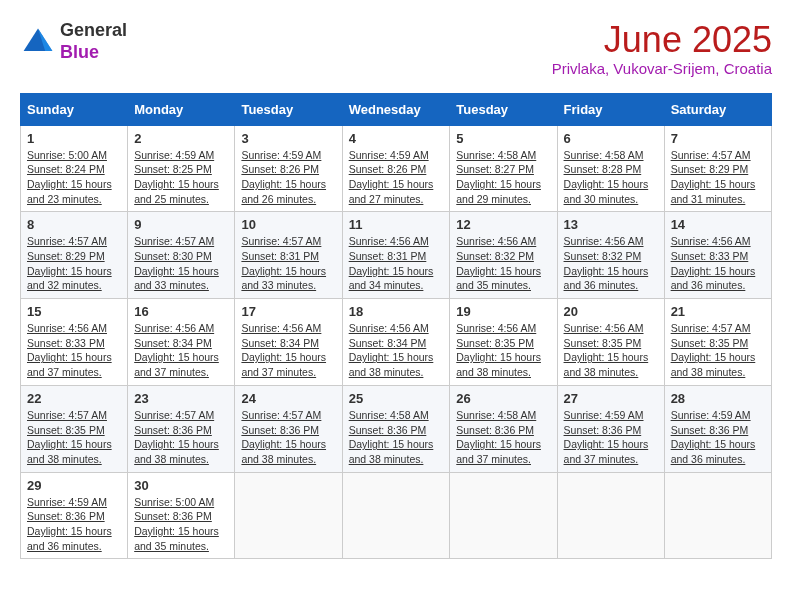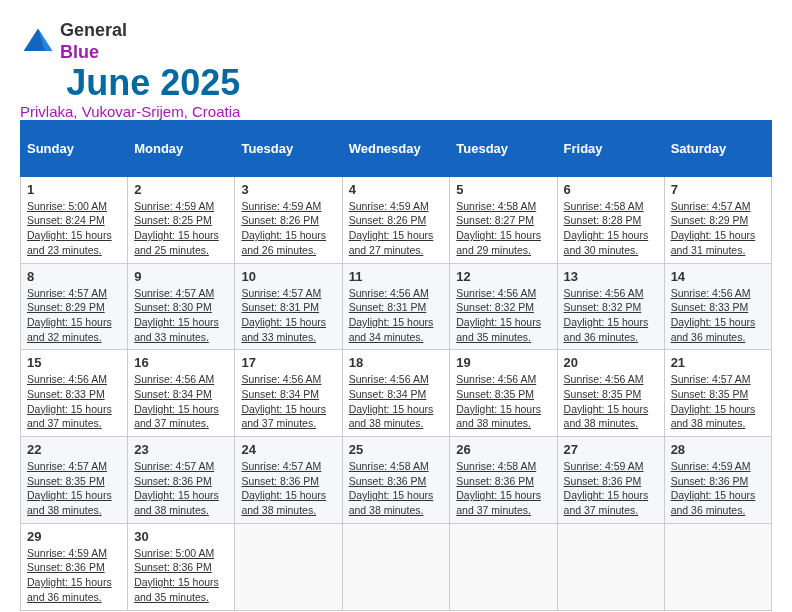--- a/index.html
+++ b/index.html
@@ -7,21 +7,21 @@
       font-family: Arial, sans-serif;
       background: #fff;
       width: 792px;
       min-height: 612px;
       padding: 20px;
     }
     .header {
       display: flex;
       justify-content: space-between;
       align-items: flex-start;
-      flex-direction: column;
+      margin-bottom: 16px;
     }
     .logo {
       display: flex;
       align-items: center;
       gap: 4px;
     }
     .logo-text {
       font-size: 18px;
       font-weight: bold;
       line-height: 1.2;
@@ -30,37 +30,37 @@
     .logo-text .blue { color: #a21caf; }
     .logo-icon {
       width: 36px;
       height: 36px;
     }
     .title-block {
       text-align: right;
     }
     .month-title {
       font-size: 36px;
-      font-weight: bold;
-      color: #0369a1;
+      font-weight: normal;
+      color: #b91c1c;
       line-height: 1.1;
     }
     .location {
       font-size: 15px;
       color: #a21caf;
     }
     .calendar {
       width: 100%;
       border-collapse: collapse;
       font-size: 11px;
     }
     .calendar th {
       background: #1565c0;
       color: #fff;
-      padding: 20px 6px;
+      padding: 8px 6px;
       text-align: left;
       font-size: 13px;
       font-weight: bold;
       border: 1px solid #1565c0;
     }
     .calendar td {
       border: 1px solid #ccc;
       vertical-align: top;
       padding: 5px 6px;
       width: 108px;

